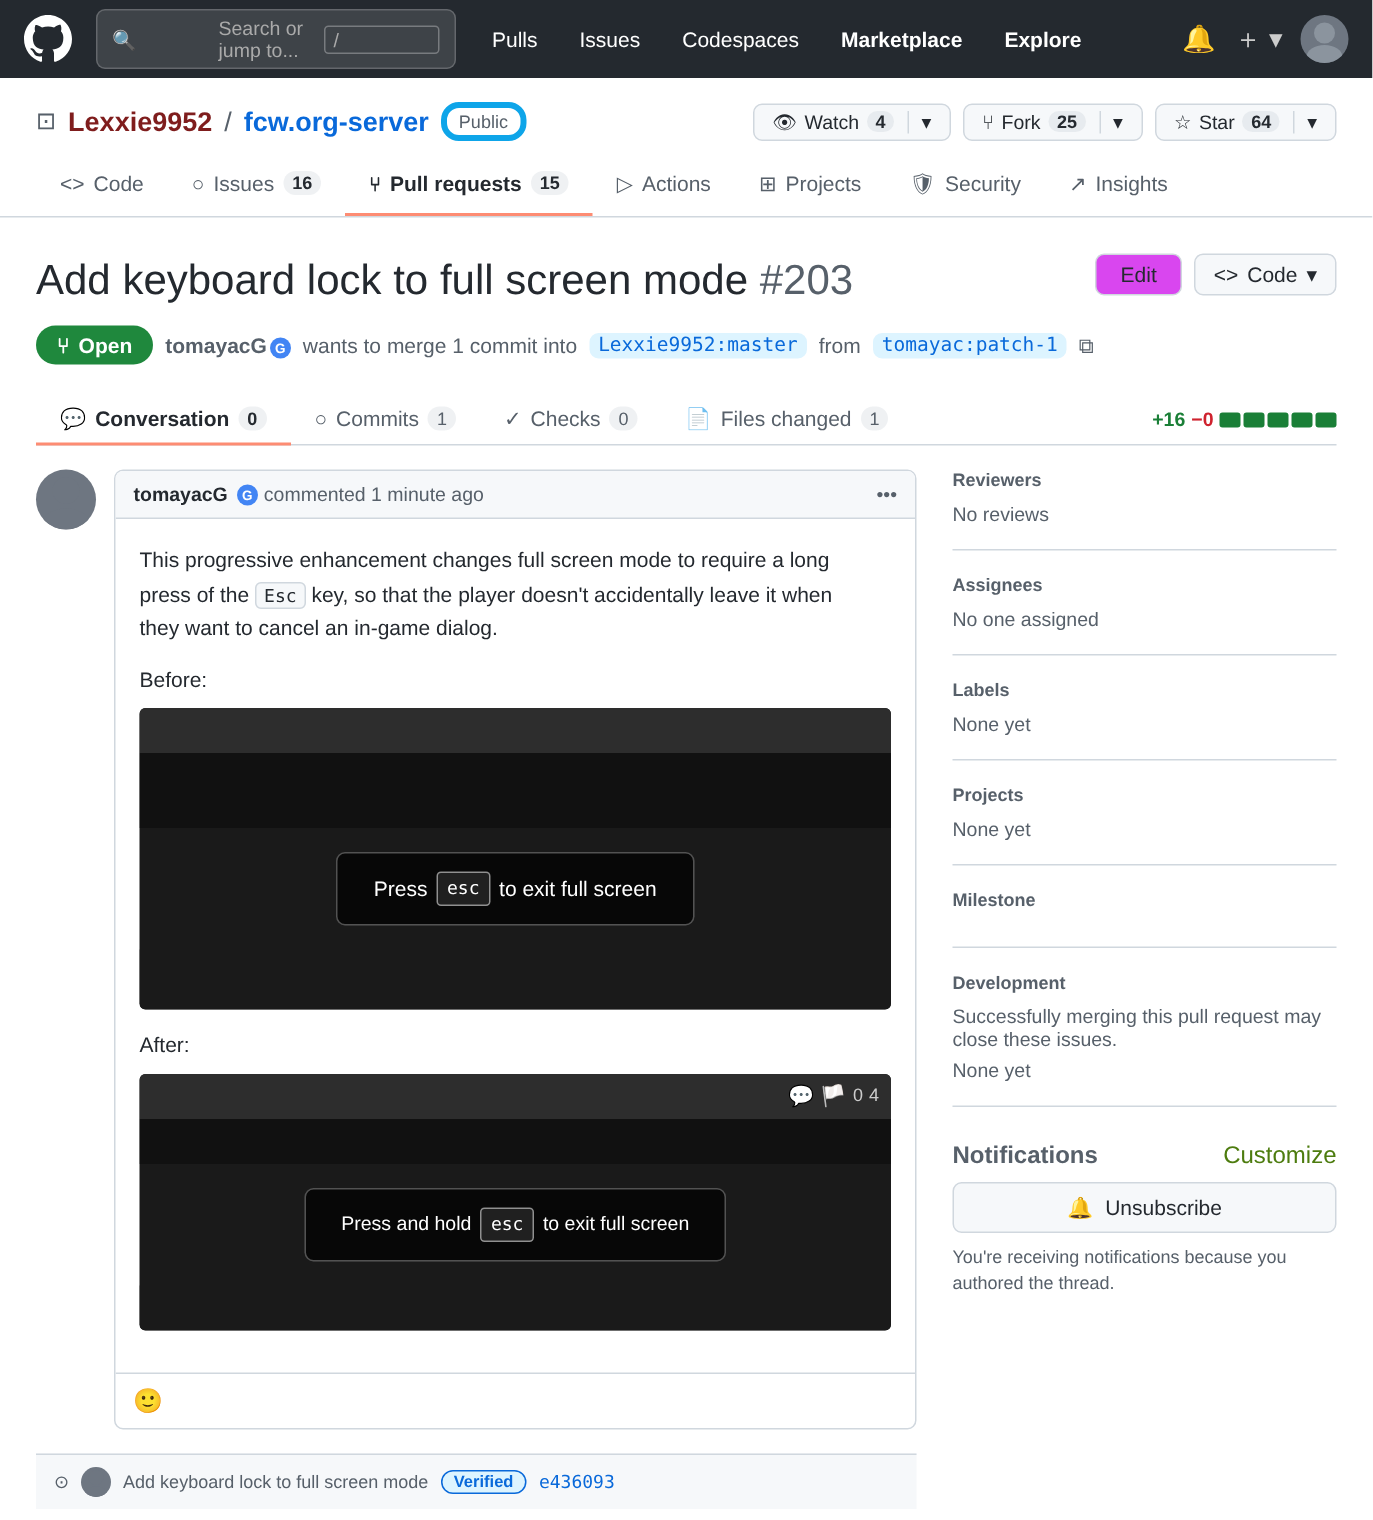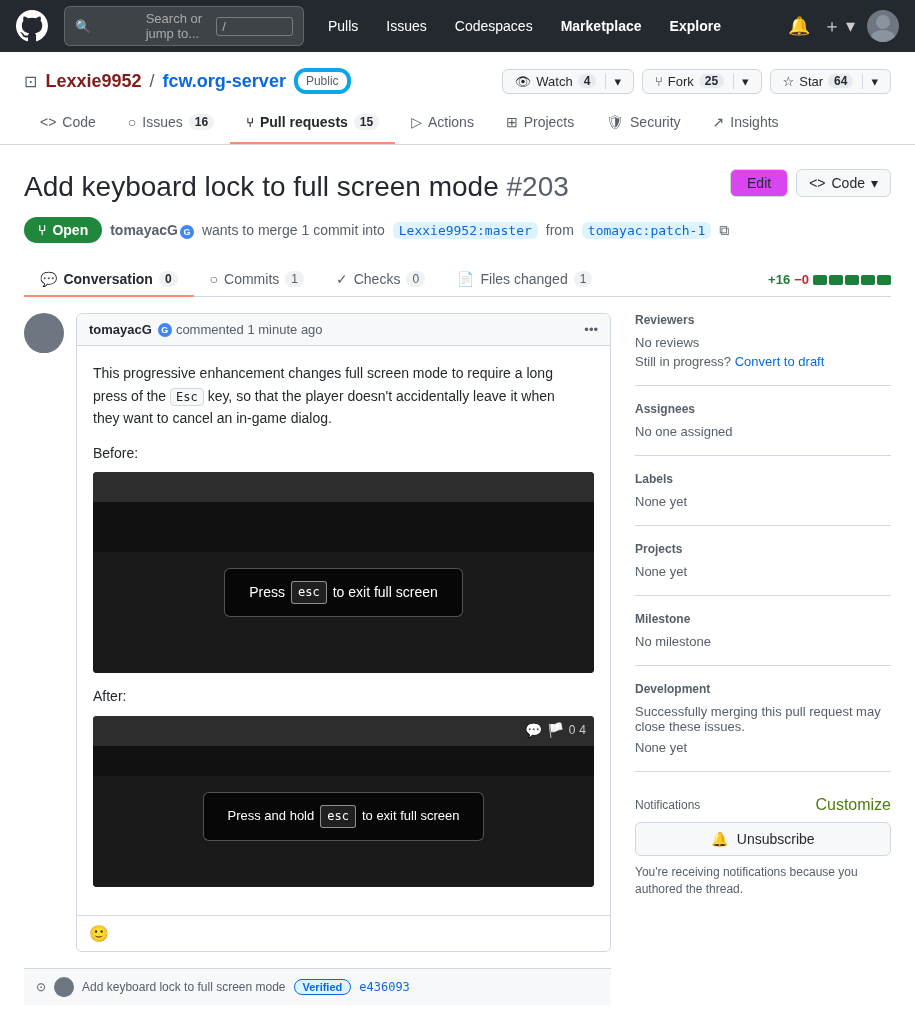--- a/index.html
+++ b/index.html
@@ -284,21 +284,21 @@
     }
     .sidebar-value { font-size: 13px; color: #57606a; }
     .sidebar-link { color: #0969da; font-size: 13px; cursor: pointer; }
 
     
     .notif-section { padding-top: 8px; }
     .notif-row {
       display: flex; align-items: center; justify-content: space-between;
       margin-bottom: 8px;
     }
-    .notif-label { font-size: 12px; font-weight: 400; color: #57606a; }
+    .notif-label { font-size: 16px; font-weight: 700; color: #57606a; }
     .customize-link { font-size: 16px; color: #4d7c0f; cursor: pointer; }
     .unsubscribe-btn {
       width: 100%; background: #f6f8fa; border: 1px solid #d0d7de;
       border-radius: 6px; padding: 8px 16px;
       display: flex; align-items: center; justify-content: center; gap: 8px;
       font-size: 14px; cursor: pointer; color: #24292f;
     }
     .notif-subtext { font-size: 12px; color: #57606a; margin-top: 8px; line-height: 1.4; }
 
     
@@ -562,44 +562,39 @@
       <span class="verified-badge">Verified</span>
       <a class="commit-sha">e436093</a>
     </div>
   </div>
 
   <div class="pr-right">
 
     <div class="sidebar-section">
       <div class="sidebar-label">Reviewers</div>
       <div class="sidebar-value">No reviews</div>
-      <div style="font-size:13px;color:#57606a;margin-top:4px;">
-        <span>Still in progress?</span>
-        <a class="sidebar-link">Convert to draft</a>
-      </div>
     </div>
 
     <div class="sidebar-section">
       <div class="sidebar-label">Assignees</div>
       <div class="sidebar-value">No one assigned</div>
     </div>
 
     <div class="sidebar-section">
       <div class="sidebar-label">Labels</div>
       <div class="sidebar-value">None yet</div>
     </div>
 
     <div class="sidebar-section">
       <div class="sidebar-label">Projects</div>
       <div class="sidebar-value">None yet</div>
     </div>
 
     <div class="sidebar-section">
       <div class="sidebar-label">Milestone</div>
-      <div class="sidebar-value">No milestone</div>
     </div>
 
     <div class="sidebar-section">
       <div class="sidebar-label">Development</div>
       <div class="sidebar-value" style="margin-bottom:6px;">Successfully merging this pull request may close these issues.</div>
       <div class="sidebar-value">None yet</div>
     </div>
 
     <div class="notif-section">
       <div class="notif-row">

